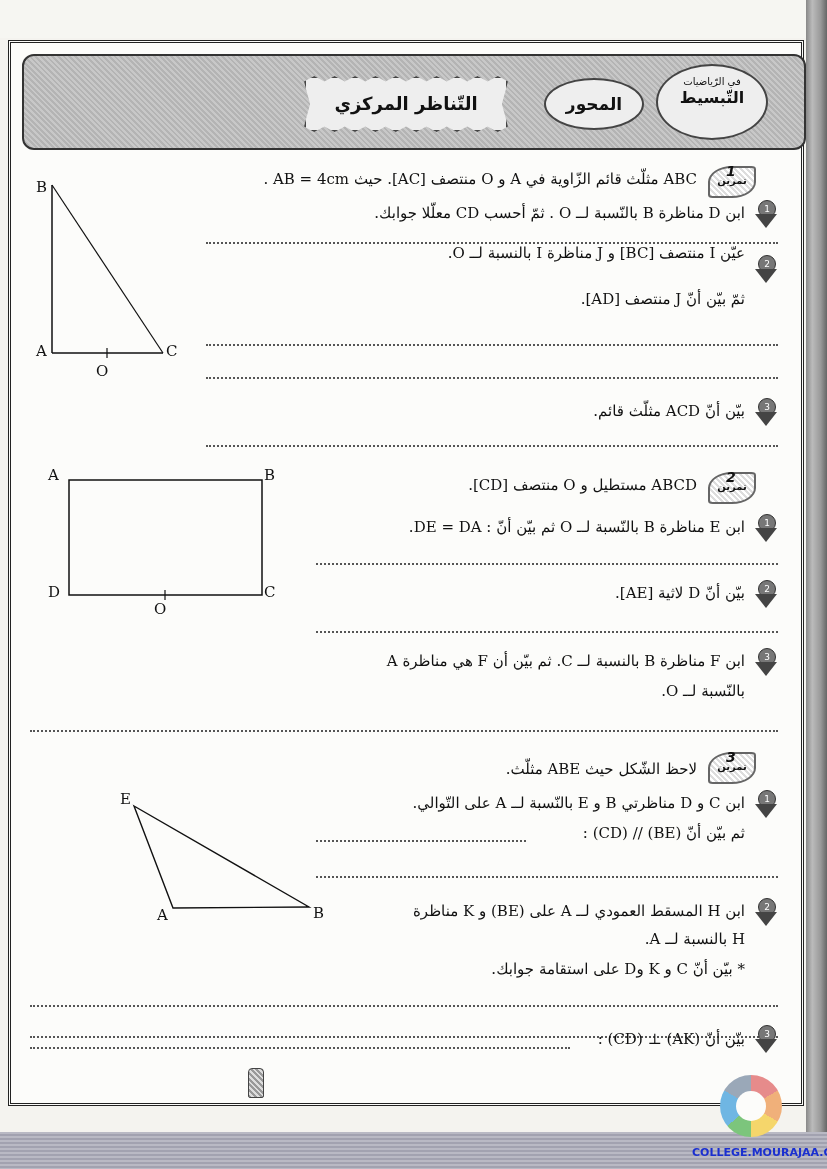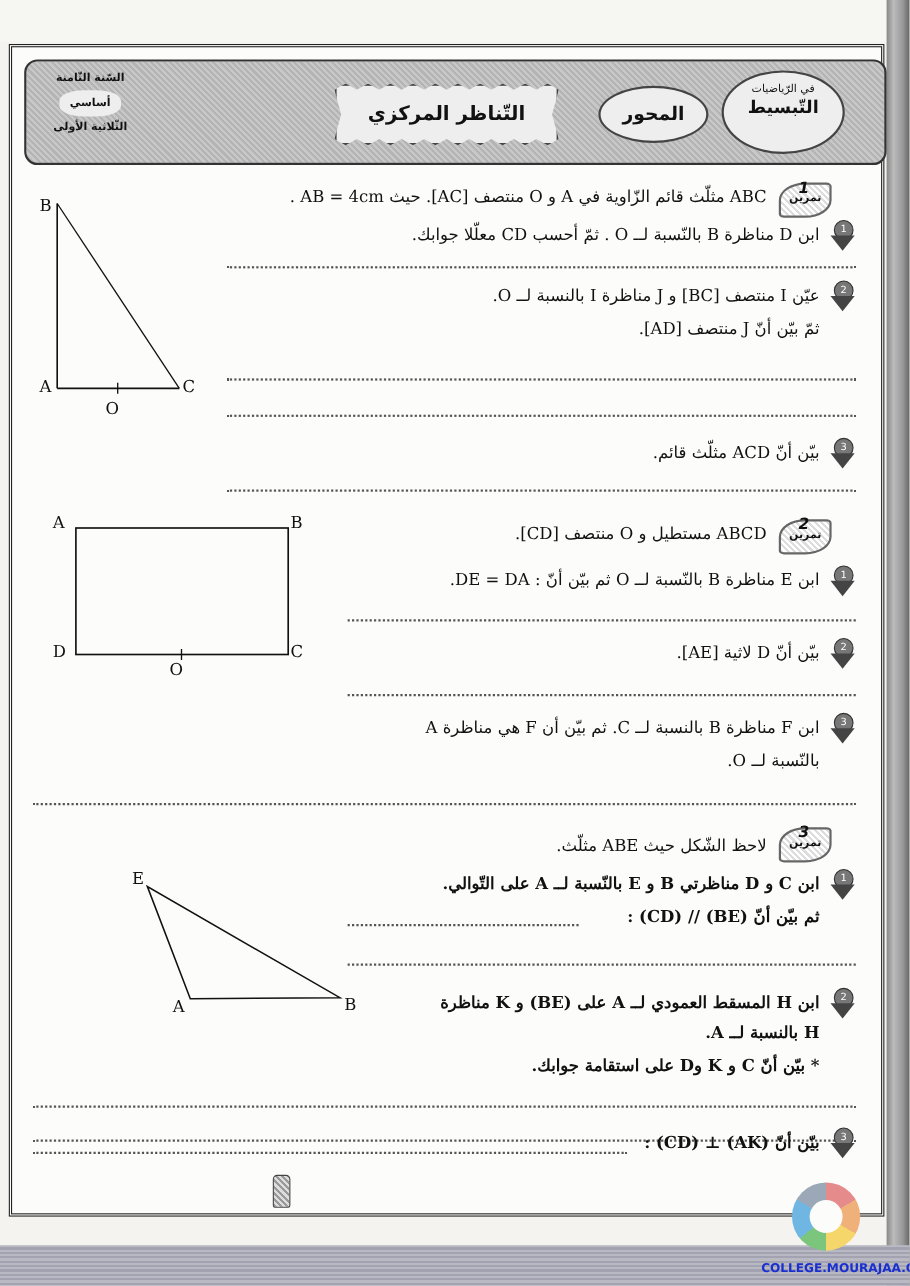--- a/index.html
+++ b/index.html
@@ -20,41 +20,36 @@
 
   .line { position:absolute; direction:rtl; text-align:right; font-size:15px; white-space:nowrap; }
   .dots { position:absolute; border-top:2px dotted #555; height:0; }
   .ex-badge { position:absolute; width:44px; height:28px; border:2px solid #666; border-radius:50% 10% 50% 10%; background:repeating-linear-gradient(45deg,#ddd 0 2px,#fff 2px 4px); font-size:10px; font-weight:bold; text-align:center; line-height:26px; font-family:"DejaVu Sans", sans-serif; }
   .ex-num { position:absolute; top:-10px; left:16px; font-size:14px; font-style:italic; }
   .q-icon { position:absolute; width:22px; height:30px; }
   .q-icon .ball { position:absolute; left:3px; top:0; width:16px; height:16px; border-radius:50%; background:#777; border:1px solid #333; color:#fff; font-size:9px; text-align:center; line-height:16px; font-family:"DejaVu Sans", sans-serif; }
   .q-icon .arrow { position:absolute; left:0; top:14px; width:0; height:0; border-left:11px solid transparent; border-right:11px solid transparent; border-top:14px solid #444; }
   .fig { position:absolute; }
   .fig-label { position:absolute; font-family:"DejaVu Serif", serif; font-size:15px; }
-  .b { font-weight:bold; }
+  .b { font-weight:normal; }
   .footer-icon { position:absolute; left:248px; top:1068px; width:14px; height:28px; border:1px solid #444; background:repeating-linear-gradient(45deg,#999 0 2px,#ddd 2px 4px); border-radius:4px 4px 2px 2px; }
   .logo-ring { position:absolute; left:720px; top:1075px; width:62px; height:62px; border-radius:50%; background:conic-gradient(#e68b8b 0 60deg,#f0b07a 60deg 120deg,#f5d66b 120deg 180deg,#7cc57c 180deg 230deg,#6fb6e3 230deg 300deg,#9aa8b8 300deg 360deg); }
   .logo-ring::after { content:""; position:absolute; left:16px; top:16px; width:30px; height:30px; border-radius:50%; background:#fcfcfa; }
   .logo-text { position:absolute; left:692px; top:1146px; font-family:"DejaVu Sans", sans-serif; font-weight:bold; font-size:11px; color:#1a2fd0; letter-spacing:0; }
 </style>
 </head>
 <body>
 
 <div class="top-band"></div>
 <div class="right-edge"></div>
 <div class="bottom-band"></div>
 
 <div class="page-frame"></div>
 
 <div class="header">
-  <div class="h-level">
-    <div>السّنة الثّامنة</div>
-    <div class="mid">أساسي</div>
-    <div>الثّلاثية الأولى</div>
-  </div>
   <div class="h-badge h-title">التّناظر المركزي</div>
   <div class="h-badge h-axis">المحور</div>
   <div class="h-badge h-brand">
     <small>في الرّياضيات</small>
     <span>التّبسيط</span>
   </div>
 </div>
 
 <div class="ex-badge" style="left:708px;top:166px;">
   <span class="ex-num">1</span>
@@ -66,21 +61,21 @@
     <div class="ball">1</div>
     <div class="arrow"></div>
   </div>
 <div class="line" style="right:82px;top:204px;">ابن D مناظرة B بالنّسبة لــ O . ثمّ أحسب CD معلّلا جوابك.</div>
 <div class="dots" style="left:206px;width:572px;top:242px;"></div>
 
 <div class="q-icon" style="left:755px;top:255px;">
     <div class="ball">2</div>
     <div class="arrow"></div>
   </div>
-<div class="line" style="right:82px;top:260px;">عيّن I منتصف [BC] و J مناظرة I بالنسبة لــ O.</div>
+<div class="line" style="right:82px;top:244px;">عيّن I منتصف [BC] و J مناظرة I بالنسبة لــ O.</div>
 <div class="line" style="right:82px;top:290px;">ثمّ بيّن أنّ J منتصف [AD].</div>
 <div class="dots" style="left:206px;width:572px;top:344px;"></div>
 <div class="dots" style="left:206px;width:572px;top:377px;"></div>
 
 <div class="q-icon" style="left:755px;top:398px;">
     <div class="ball">3</div>
     <div class="arrow"></div>
   </div>
 <div class="line" style="right:82px;top:402px;">بيّن أنّ ACD مثلّث قائم.</div>
 <div class="dots" style="left:206px;width:572px;top:445px;"></div>

